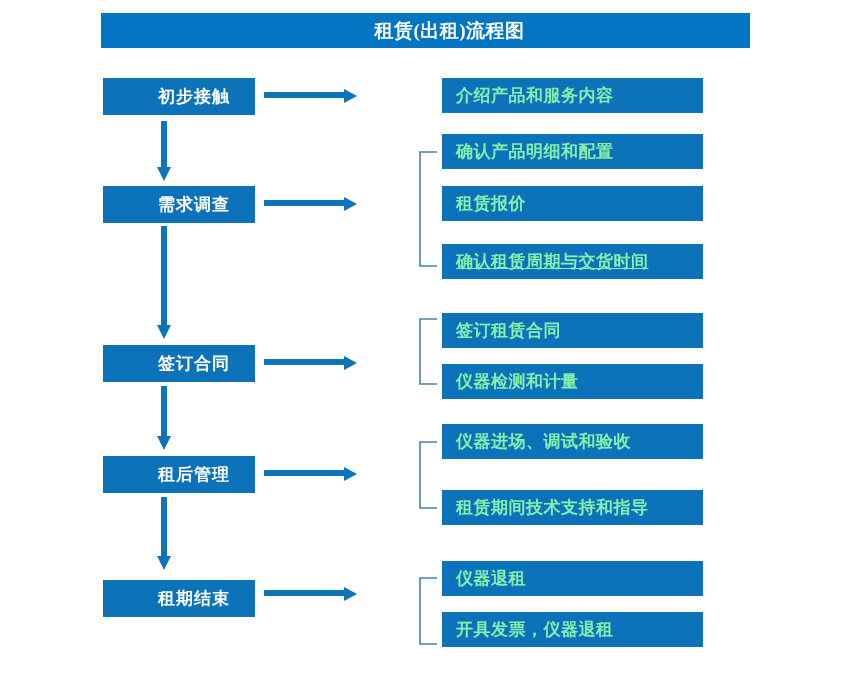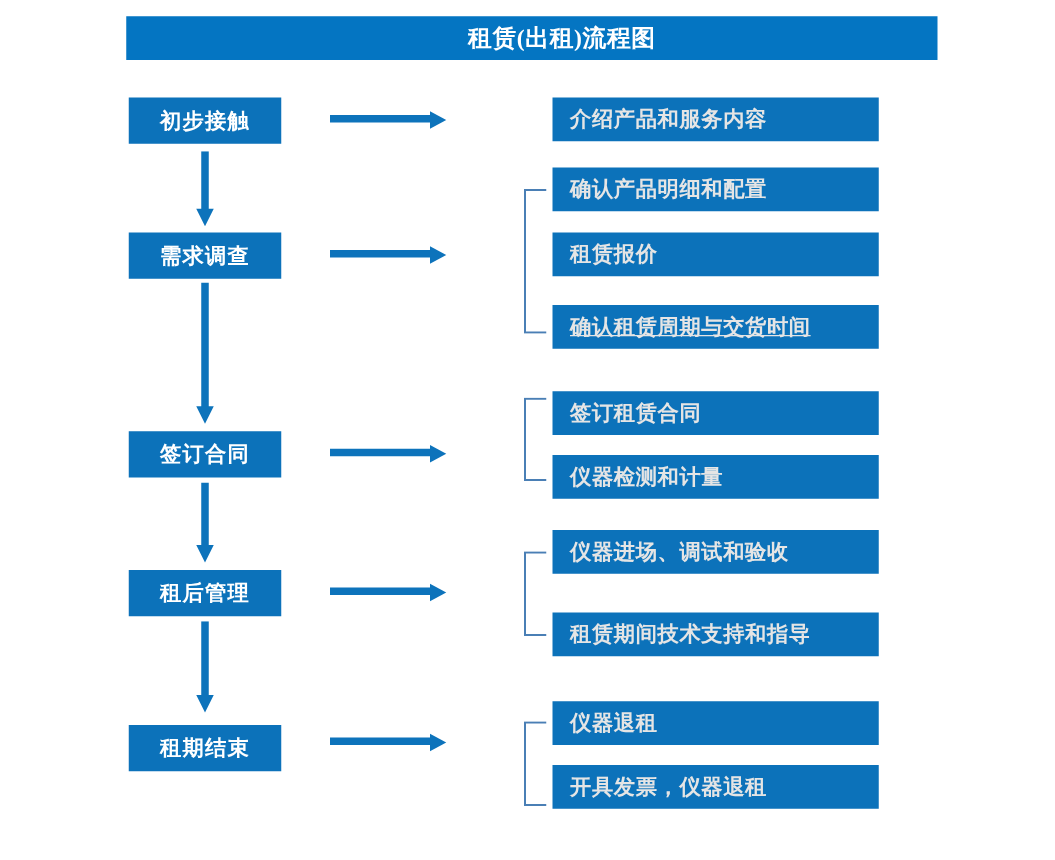--- a/index.html
+++ b/index.html
@@ -45,30 +45,31 @@
     width: 122px;
     height: 37px;
     background: #0c72ba;
     color: #ffffff;
     font-size: 17px;
     font-weight: bold;
     display: flex;
     align-items: center;
     justify-content: center;
     letter-spacing: 1px;
+    padding-left: 30px;
   }
 
   
   .detail-box {
     position: absolute;
     left: 442px;
     width: 261px;
     height: 35px;
     background: #0c72ba;
-    color: #e5e5e5;
+    color: #86efac;
     font-size: 17px;
     font-weight: bold;
     display: flex;
     align-items: center;
     padding-left: 14px;
     box-sizing: border-box;
     letter-spacing: 0.5px;
   }
 
   

